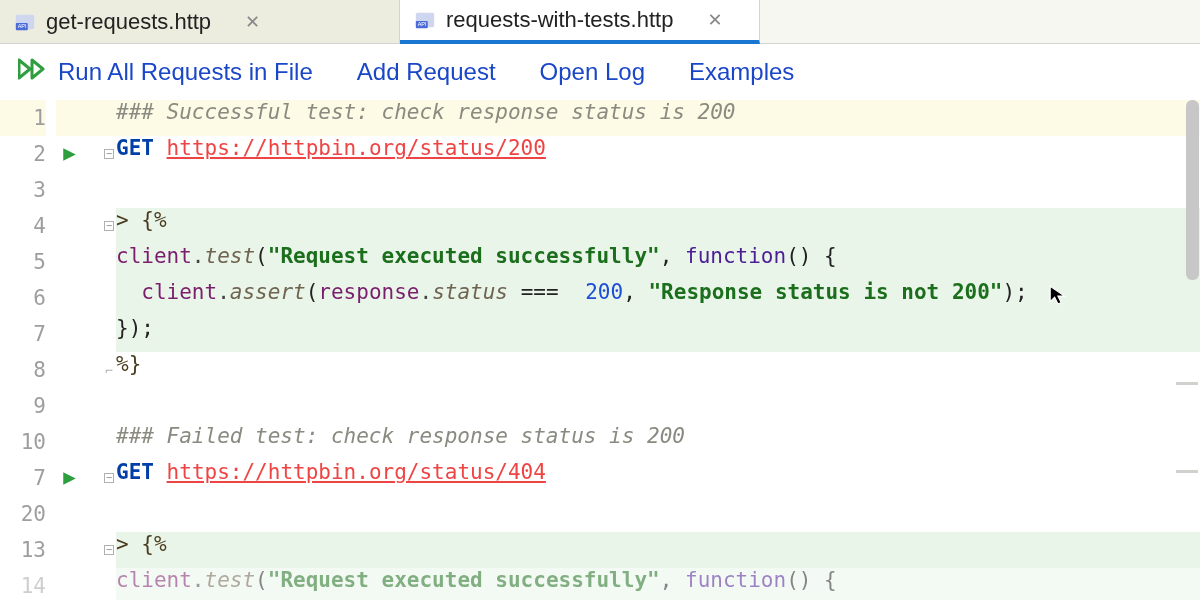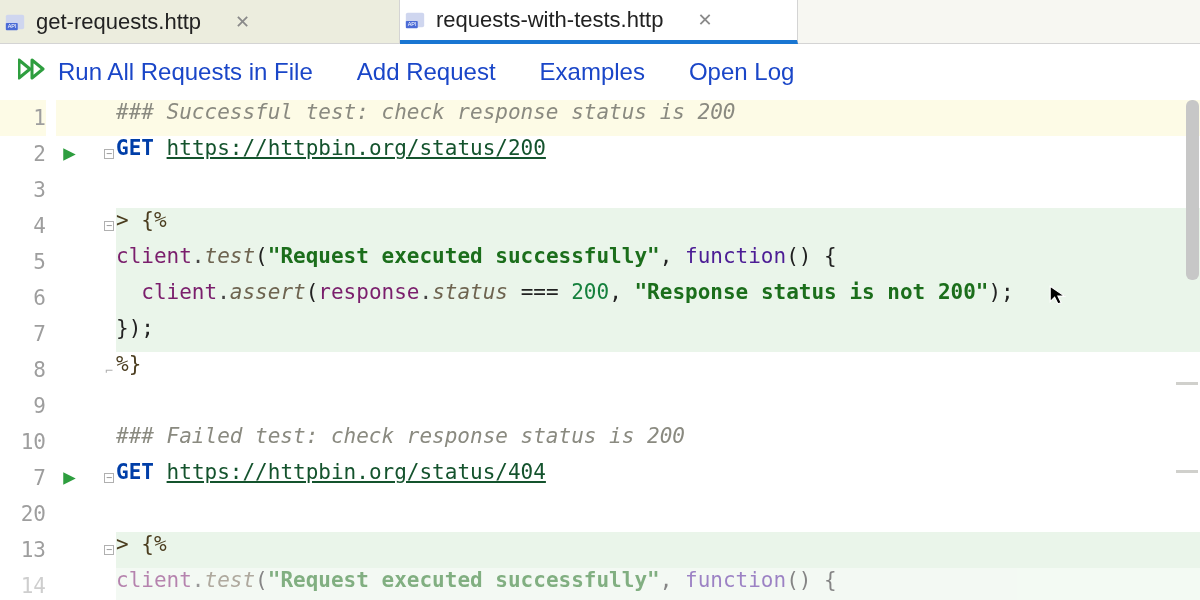--- a/index.html
+++ b/index.html
@@ -15,21 +15,21 @@
   }
   .tabs {
     display: flex;
     height: 44px;
     background: #f7f7f2;
     border-bottom: 1px solid #d4d4d4;
   }
   .tab {
     display: flex;
     align-items: center;
-    padding: 0 4px;
+    padding: 0 14px;
     gap: 10px;
     border-right: 1px solid #d4d4d4;
     font-family: -apple-system, 'Segoe UI', sans-serif;
     font-size: 22px;
     color: #222;
     cursor: pointer;
   }
   .tab.active {
     background: #ffffff;
     border-bottom: 4px solid #1976d2;
@@ -95,29 +95,29 @@
   .line-num { height: 36px; display:flex; align-items:center; justify-content:flex-end; }
   .gutter-run { height: 36px; display:flex; align-items:center; justify-content:flex-start; padding-left:6px;}
   .gutter-run svg { width: 15px; height: 15px; }
   .fold { height: 36px; display:flex; align-items:center; justify-content:center; color:#9e9e9e; font-size:12px;}
   .fold-mark {
     width: 10px; height: 10px; border:1px solid #b0b0b0; display:inline-flex; align-items:center; justify-content:center; font-size:10px; line-height:1; color:#8a8a8a; background:#fff;
   }
 
   .tok-comment { color: #8a8a80; font-style: italic; }
   .tok-method  { color: #003ea8; font-weight: 600; }
-  .tok-url     { color: #14532d; text-decoration: underline; }
+  .tok-url     { color: #ef4444; text-decoration: underline; }
   .tok-hdl     { color: #4a3c1e; }
   .tok-obj     { color: #7a1e6c; }
   .tok-dot     { color: #444; }
   .tok-call    { color: #6e6450; font-style: italic; }
   .tok-paren   { color: #222; }
   .tok-str     { color: #1b6e1b; font-weight: 700; }
   .tok-kw      { color: #4c1d95; font-weight: 400; }
-  .tok-num     { color: #15803d; }
+  .tok-num     { color: #1d4ed8; margin-left: 14px; }
   .tok-op      { color: #222; }
 
   .scrollbar {
     position: absolute; right: 0; top: 0; width: 15px; height: 100%;
     background: transparent;
   }
   .scroll-thumb {
     position:absolute; right:1px; top:0; width:13px; height:180px; background:#c7c7c7; border-radius:6px;
   }
   .stripe-mark { position:absolute; right:2px; width:11px; height:5px; background:#d9c45a; }
@@ -136,21 +136,21 @@
     <span class="tab-icon">
       <svg viewBox="0 0 24 24">
           <rect x="2" y="4" width="20" height="16" rx="2" fill="#cfd6ef"></rect>
           <rect x="2" y="13" width="13" height="8" rx="1" fill="#4b6bd6"></rect>
           <text x="4" y="19" font-size="6" fill="#fff" font-family="sans-serif">API</text>
         </svg>
     </span>
     <span>get-requests.http</span>
     <span class="tab-close">✕</span>
   </div>
-  <div class="tab active" style="width:398px;">
+  <div class="tab active" style="width:360px;">
     <span class="tab-icon">
       <svg viewBox="0 0 24 24">
           <rect x="2" y="4" width="20" height="16" rx="2" fill="#cfd6ef"></rect>
           <rect x="2" y="13" width="13" height="8" rx="1" fill="#4b6bd6"></rect>
           <text x="4" y="19" font-size="6" fill="#fff" font-family="sans-serif">API</text>
         </svg>
     </span>
     <span>requests-with-tests.http</span>
     <span class="tab-close">✕</span>
   </div>
@@ -160,22 +160,22 @@
   <div class="run-group">
     <span class="run-double-icon">
       <svg viewBox="0 0 30 22">
           <path d="M1 2 L12 11 L1 20 Z" fill="none" stroke="#2e9e3f" stroke-width="3" stroke-linejoin="round"></path>
           <path d="M14 2 L25 11 L14 20 Z" fill="none" stroke="#2e9e3f" stroke-width="3" stroke-linejoin="round"></path>
         </svg>
     </span>
     <span>Run All Requests in File</span>
   </div>
   <span class="action">Add Request</span>
+  <span class="action">Open Log</span>
   <span class="action">Examples</span>
-  <span class="action">Open Log</span>
 </div>
 
 <div class="editor">
   <div class="gutter-left">
     <div class="line-num line-bg-caret">1</div>
     <div class="line-num">2</div>
     <div class="line-num">3</div>
     <div class="line-num">4</div>
     <div class="line-num">5</div>
     <div class="line-num">6</div>

